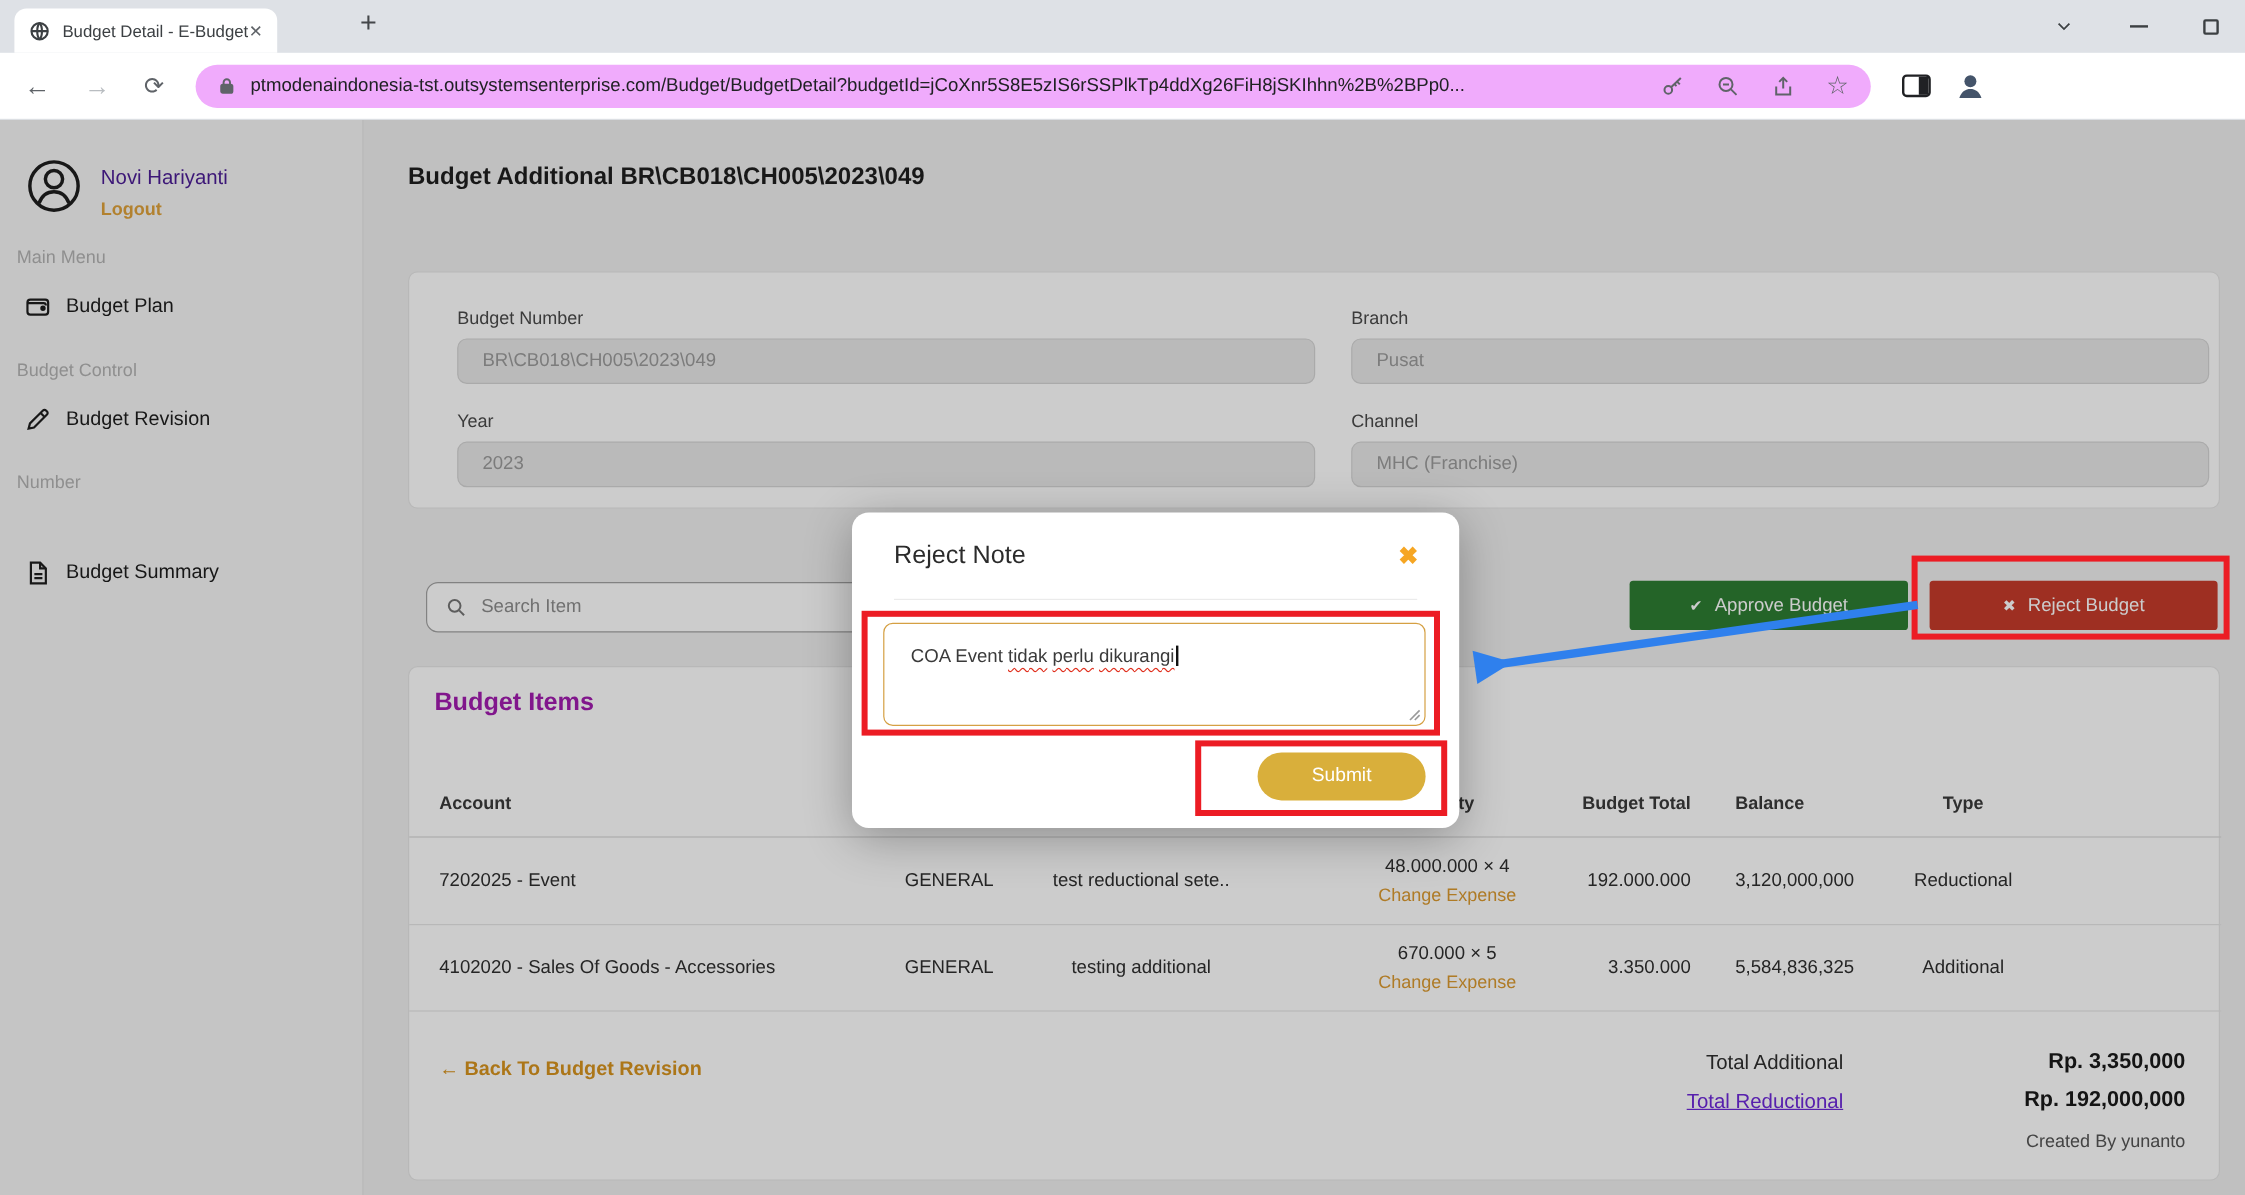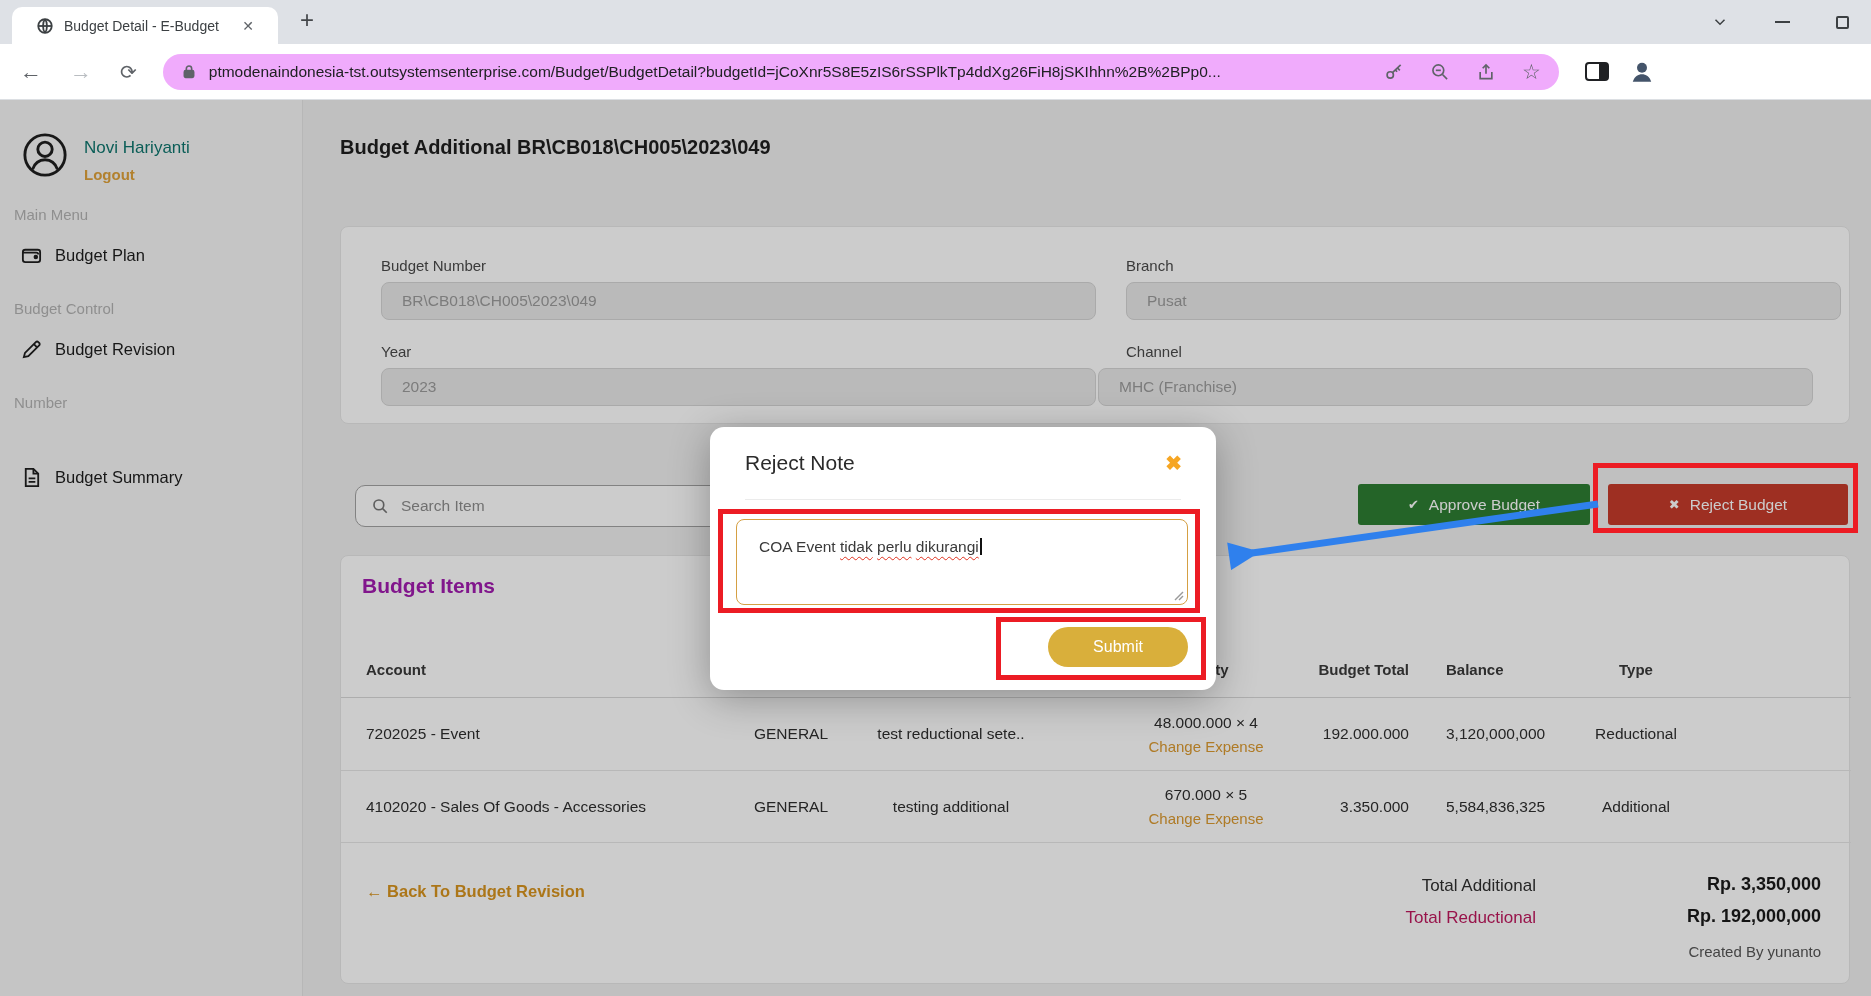--- a/index.html
+++ b/index.html
@@ -2,22 +2,22 @@
 <html><head>
 <meta charset="utf-8">
 <style>
   * { box-sizing: border-box; margin: 0; padding: 0; }
   html,body { width:1871px; height:996px; overflow:hidden; }
   body { font-family:"Liberation Sans", sans-serif; }
   .screen { position:relative; width:1871px; height:996px; background:#dee1e6; }
 
   
   .tabstrip { position:absolute; left:0; top:0; width:1871px; height:44px; background:#dee1e6; }
-  .tab { position:absolute; left:12px; top:7px; width:266px; height:37px; background:#fff;
-         border-radius:10px 10px 0 0; display:flex; align-items:center; padding:0 24px; }
+  .tab { position:absolute; left:12px; top:7px; width:219px; height:37px; background:#fff;
+         border-radius:10px 10px 0 0; display:flex; align-items:center; padding:0 12px; }
   .tab-title { margin-left:10px; flex:1; font-size:14px; color:#3c4043; white-space:nowrap; overflow:hidden; }
   .tab-close { font-size:14px; color:#5f6368; cursor:pointer; }
   .newtab { position:absolute; left:292px; top:6px; width:30px; height:30px; text-align:center;
             line-height:28px; font-size:24px; color:#44474a; }
   .win-controls { position:absolute; right:22px; top:0; height:44px; display:flex; align-items:center; gap:46px; }
   .win-min { width:15px; height:2px; background:#3c4043; }
   .win-max { width:13px; height:13px; border:2px solid #3c4043; border-radius:2px; }
 
   .toolbar { position:absolute; left:0; top:44px; width:1871px; height:56px; background:#fff;
              border-bottom:1px solid #dcdfe3; display:flex; align-items:center; padding-left:20px; }
@@ -30,21 +30,21 @@
   .omni-ico { margin-left:26px; display:flex; align-items:center; }
   .star-glyph { font-size:21px; color:#5f6368; line-height:1; }
   .panel-ico { margin-left:26px; position:relative; width:24px; height:19px; border:2px solid #202124; border-radius:4px; }
   .panel-ico::after { content:""; position:absolute; right:0; top:0; width:8px; height:15px; background:#202124; }
   .avatar-ico { margin-left:20px; }
 
   
   .app { position:absolute; left:0; top:100px; width:1871px; height:896px; background:#f1f1f1; }
   .sidebar { position:absolute; left:0; top:0; width:303px; height:896px; background:#f7f7f7; border-right:1px solid #e5e5e5; }
   .sb-avatar { position:absolute; left:22px; top:32px; }
-  .sb-name { position:absolute; left:84px; top:38px; font-size:17px; color:#0f766e; }
+  .sb-name { position:absolute; left:84px; top:38px; font-size:17px; color:#4c1d95; }
   .sb-logout { position:absolute; left:84px; top:66px; font-size:15px; font-weight:bold; color:#DFA23B; cursor:pointer; }
   .sb-group { position:absolute; left:14px; font-size:15px; color:#b3b3b3; }
   .sb-item { position:absolute; left:20px; display:flex; align-items:center; gap:12px; cursor:pointer;text-align:right; }
   .sb-item-label { font-size:16.5px; color:#1d1d1d; }
 
   .main { position:absolute; left:303px; top:0; width:1568px; height:896px; }
   .page-title { position:absolute; left:37px; top:36px; font-size:20px; font-weight:bold; color:#1f1f1f; }
 
   .form-card { position:absolute; left:37px; top:126px; width:1510px; height:198px; background:#fff;
                border:1px solid #e7e7e7; border-radius:8px; }
@@ -80,21 +80,21 @@
   .c-note { left:520px; width:180px; justify-content:center; text-align:center; }
   .c-qty { left:770px; width:190px; flex-direction:column; justify-content:center; gap:6px; }
   .th-qty { transform:translateX(10px); flex-direction:row; }
   .c-total { left:890px; width:178px; justify-content:flex-end; }
   .c-balance { left:1105px; width:170px; }
   .c-type { left:1215px; width:160px; justify-content:center; }
   .chg-link { font-size:15px; font-weight:500; color:#DB9A30; cursor:pointer; }
 
   .back-link { position:absolute; left:25px; top:326px; font-size:16.5px; font-weight:bold; color:#D8941F; cursor:pointer; }
   .tot-label { position:absolute; right:313px; text-align:right; font-size:17px; color:#2f2f2f; }
-  .tot-label.red { color:#be185d; }
+  .tot-label.red { color:#6d28d9;text-decoration:underline; }
   .tot-value { position:absolute; right:28px; text-align:right; font-size:18px; font-weight:bold; color:#1a1a1a; }
   .created-by { position:absolute; right:28px; top:387px; font-size:15px; color:#555; }
 
   
   .dim { position:absolute; left:0; top:100px; width:1871px; height:896px; background:rgba(0,0,0,0.20); z-index:5; }
   .modal { position:absolute; left:710px; top:427px; width:506px; height:263px; background:#fff;
            border-radius:14px; box-shadow:0 8px 40px rgba(0,0,0,0.30); z-index:10; }
   .modal-title { position:absolute; left:35px; top:24px; font-size:21px; color:#2b2b2b; }
   .modal-close { position:absolute; right:34px; top:24px; font-size:20px; font-weight:bold; color:#F6A623; cursor:pointer; }
   .modal-divider { position:absolute; left:35px; right:35px; top:72px; height:1px; background:#ebebeb; }
@@ -245,21 +245,21 @@
       <div class="page-title">Budget Additional BR\CB018\CH005\2023\049</div>
 
       <div class="form-card">
         <div class="f-label" style="left:40px; top:30px;">Budget Number</div>
         <input class="f-input" style="left: 40px; top: 55px;" readonly="" value="BR\CB018\CH005\2023\049">
         <div class="f-label" style="left:40px; top:116px;">Year</div>
         <input class="f-input" style="left: 40px; top: 141px;" readonly="" value="2023">
         <div class="f-label" style="left:785px; top:30px;">Branch</div>
         <input class="f-input" style="left: 785px; top: 55px;" readonly="" value="Pusat">
         <div class="f-label" style="left:785px; top:116px;">Channel</div>
-        <input class="f-input" style="left: 757px; top: 141px;" readonly="" value="MHC (Franchise)">
+        <input class="f-input" style="left: 785px; top: 141px;" readonly="" value="MHC (Franchise)">
       </div>
 
       <div class="search-pill">
         <span>
           <svg class="ico" width="18" height="18" viewBox="0 0 24 24" fill="none" stroke="#757575" stroke-width="2.2">
             <circle cx="10.5" cy="10.5" r="6.5"></circle>
               <path d="M15.5 15.5L21 21"></path>
           </svg>
         </span>
         <input class="search-input" placeholder="Search Item" style="">

